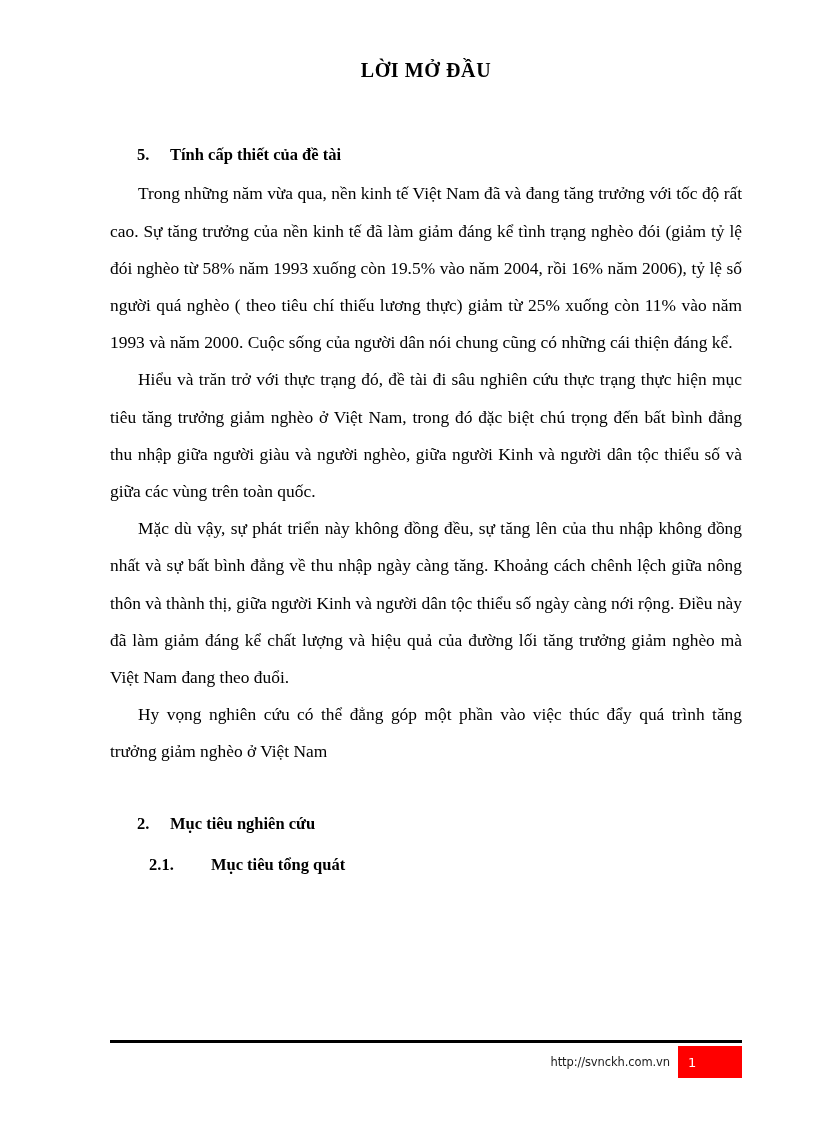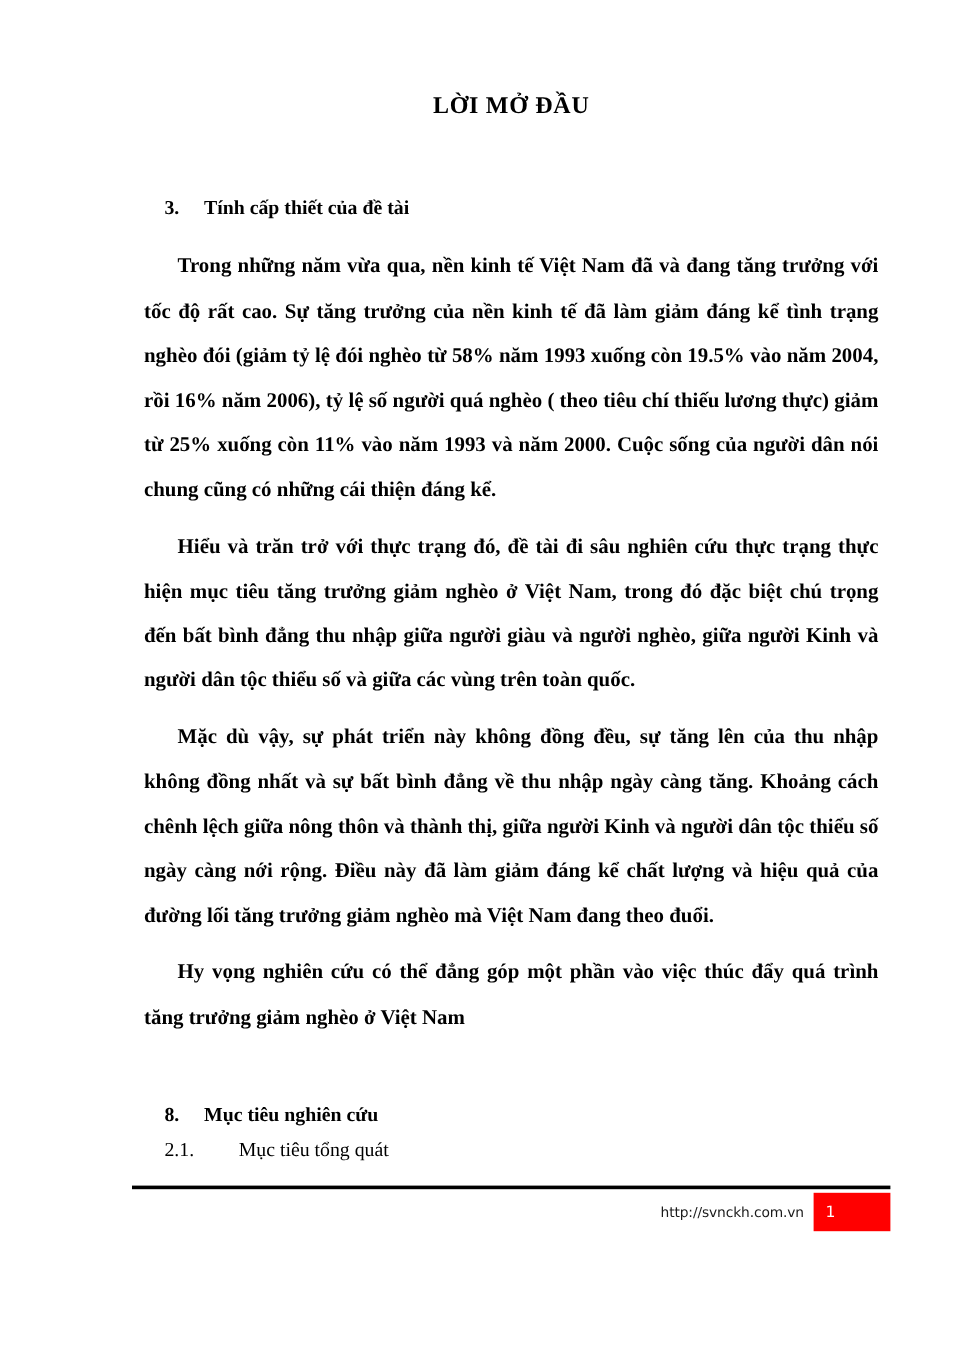--- a/index.html
+++ b/index.html
@@ -30,64 +30,63 @@
     top: 0;
     width: 632px;
   }
 
   .doc-title {
     text-align: center;
     font-weight: bold;
     font-size: 20px;
     letter-spacing: 0.6px;
     margin: 0;
-    padding-top: 76px;
+    padding-top: 58px;
     line-height: 1.2;
   }
 
   .heading-1 {
     font-weight: bold;
     font-size: 16.5px;
     margin: 0;
     padding-left: 27px;
     line-height: 1.3;
     white-space: pre;
   }
 
   .heading-2 {
-    font-weight: normal;
+    font-weight: bold;
     font-size: 16.5px;
-    margin: 0;
+    margin: 12px;
     padding-left: 27px;
     line-height: 1.3;
     white-space: pre;
   }
 
   p.para {
-    margin: 10px;
+    margin: 0;
     font-size: 17.4px;
     line-height: 37.2px;
     text-align: justify;
     text-justify: inter-word;
     text-indent: 28px;
     hyphens: none;
-    font-weight: bold;
   }
 
   
   .sp-title-to-h1 { height: 62px; }
   .sp-h1-to-p     { height: 10px; }
   .sp-p-to-h2     { height: 42px; }
   .sp-h2a-to-h2b  { height: 8px; }
   .sp-h2-to-p     { height: 8px; }
 
   .footer {
     position: absolute;
     left: 110px;
-    top: 988px;
+    top: 1040px;
     width: 632px;
     height: 60px;
   }
   .footer-rule {
     position: absolute;
     left: 0;
     top: 0;
     width: 632px;
     height: 3px;
     background: #000000;
@@ -130,35 +129,35 @@
 <body>
 
 <div class="page">
 
   <div class="content">
 
     <h1 class="doc-title">LỜI MỞ ĐẦU</h1>
 
     <div class="sp-title-to-h1"></div>
 
-    <h2 class="heading-1">3.	Tính cấp thiết của đề tài</h2>
+    <h2 class="heading-1">5.	Tính cấp thiết của đề tài</h2>
 
     <div class="sp-h1-to-p"></div>
 
     <p class="para">Trong những năm vừa qua, nền kinh tế Việt Nam đã và đang tăng trưởng với tốc độ rất cao. Sự tăng trưởng của nền kinh tế đã làm giảm đáng kể tình trạng nghèo đói (giảm tỷ lệ đói nghèo từ 58% năm 1993 xuống còn 19.5% vào năm 2004, rồi 16% năm 2006), tỷ lệ số người quá nghèo ( theo tiêu chí thiếu lương thực) giảm từ 25% xuống còn 11% vào năm 1993 và năm 2000. Cuộc sống của người dân nói chung cũng có những cái thiện đáng kể.</p>
 
     <p class="para">Hiểu và trăn trở với thực trạng đó, đề tài đi sâu nghiên cứu thực trạng thực hiện mục tiêu tăng trưởng giảm nghèo ở Việt Nam, trong đó đặc biệt chú trọng đến bất bình đẳng thu nhập giữa người giàu và người nghèo, giữa người Kinh và người dân tộc thiểu số và giữa các vùng trên toàn quốc.</p>
 
     <p class="para">Mặc dù vậy, sự phát triển này không đồng đều, sự tăng lên của thu nhập không đồng nhất và sự bất bình đẳng về thu nhập ngày càng tăng. Khoảng cách chênh lệch giữa nông thôn và thành thị, giữa người Kinh và người dân tộc thiểu số ngày càng nới rộng. Điều này đã làm giảm đáng kể chất lượng và hiệu quả của đường lối tăng trưởng giảm nghèo mà Việt Nam đang theo đuổi.</p>
 
     <p class="para">Hy vọng nghiên cứu có thể đẳng góp một phần vào việc thúc đẩy quá trình tăng trưởng giảm nghèo ở Việt Nam</p>
 
     <div class="sp-p-to-h2"></div>
 
-    <h2 class="heading-1">8.	Mục tiêu nghiên cứu</h2>
+    <h2 class="heading-1">2.	Mục tiêu nghiên cứu</h2>
 
     <div class="sp-h2a-to-h2b"></div>
 
     <h3 class="heading-2">2.1.	       Mục tiêu tổng quát</h3>
 
     <div class="sp-h2-to-p"></div>
 
 
   </div>
 

